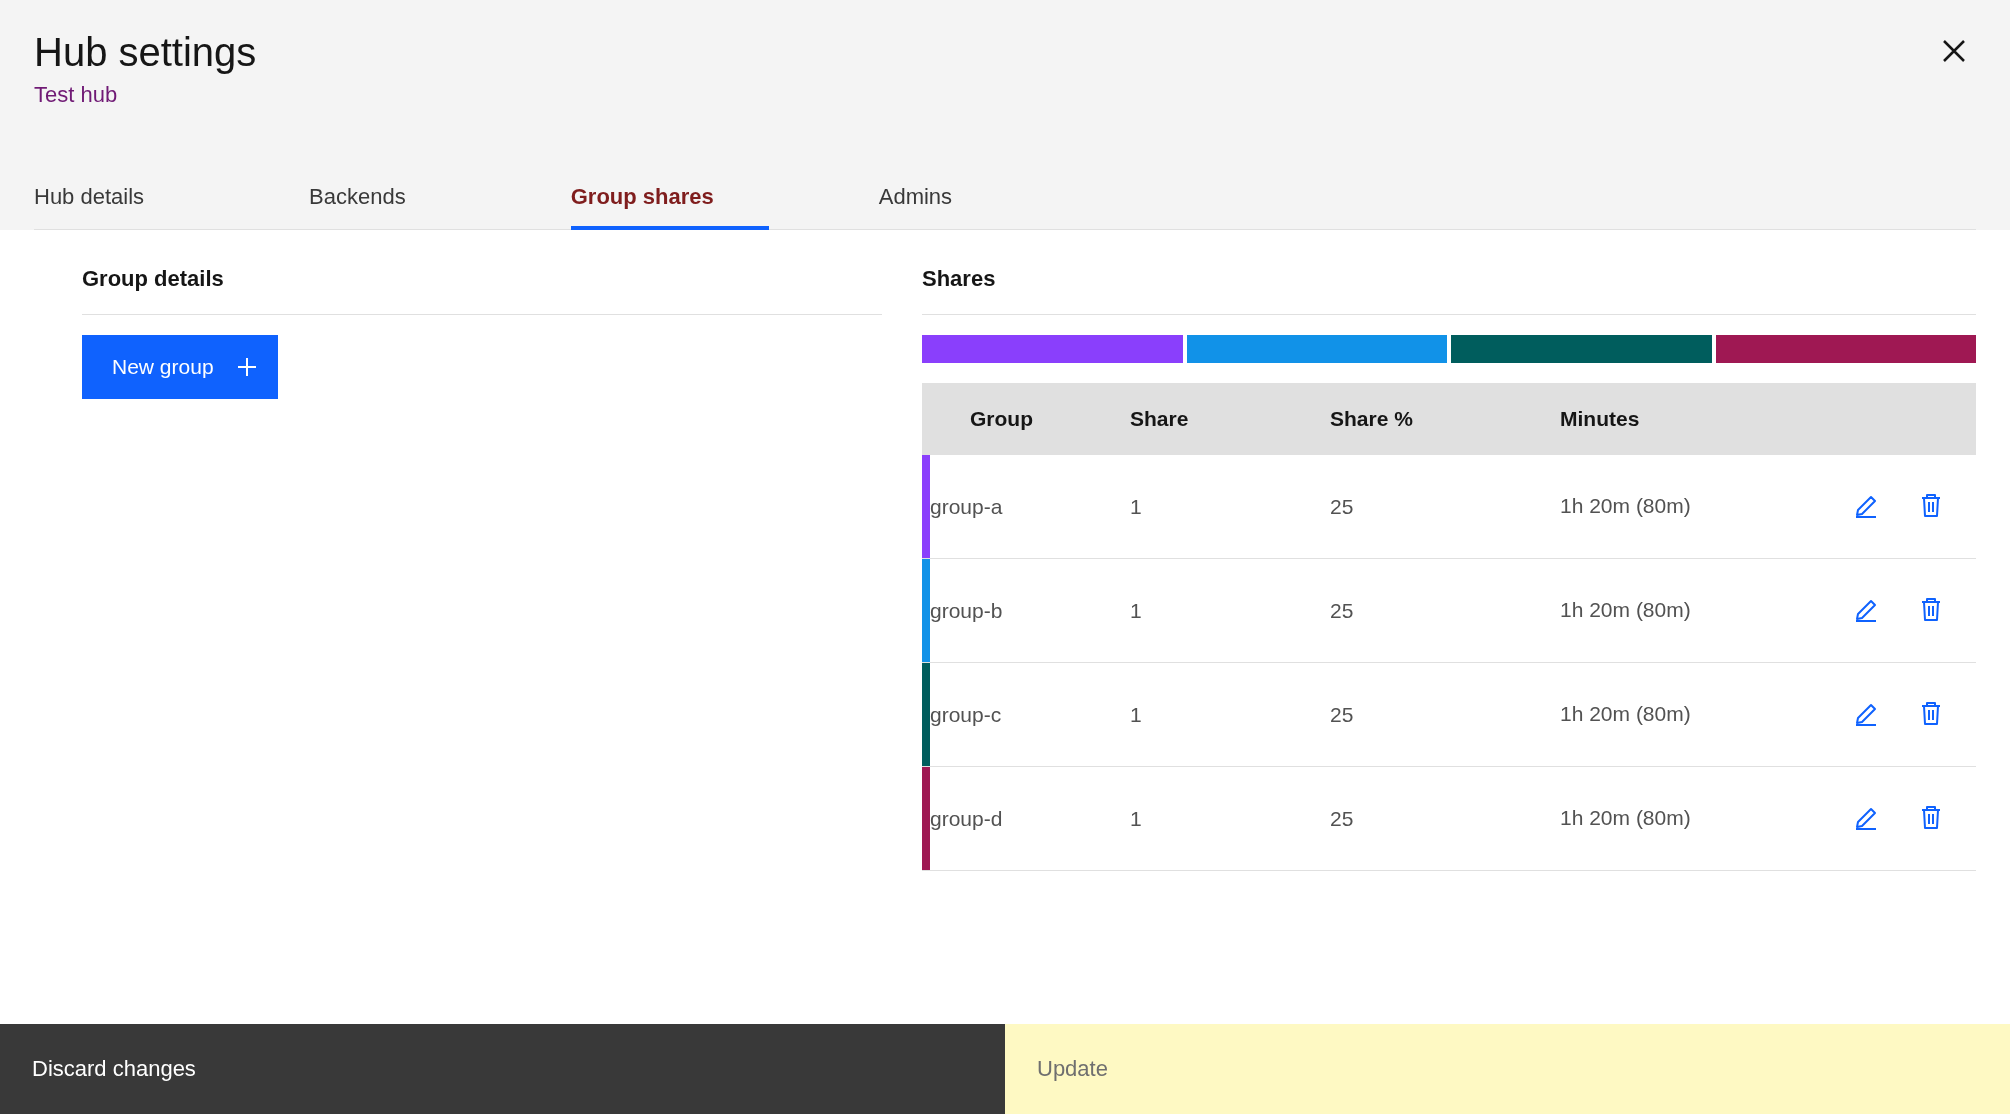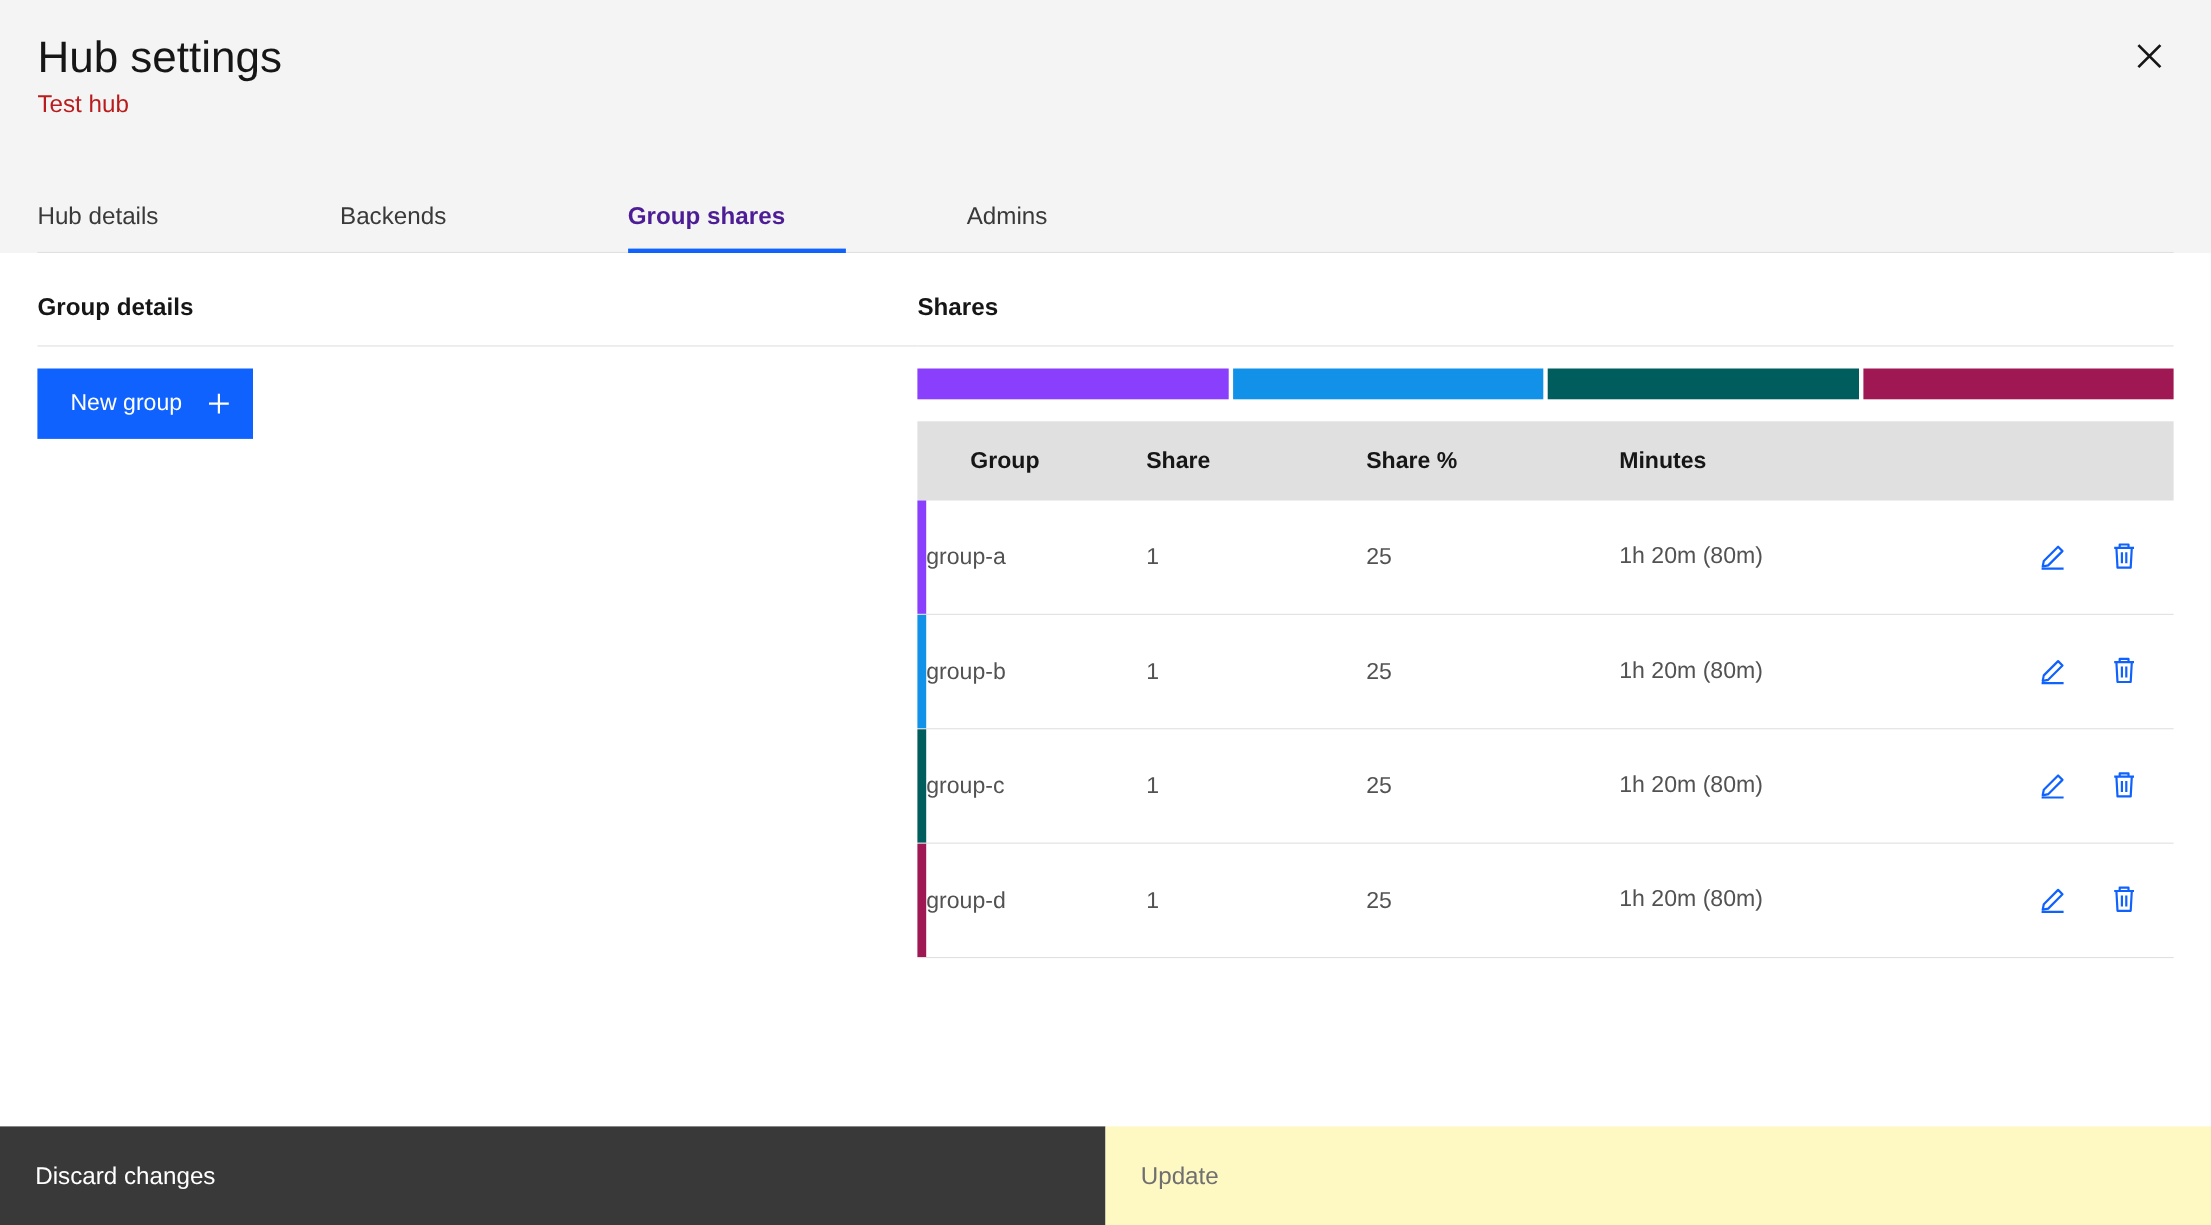--- a/index.html
+++ b/index.html
@@ -18,21 +18,21 @@
     position: relative;
   }
   .page-title {
     font-size: 40px;
     font-weight: 400;
     color: #161616;
     line-height: 1.2;
   }
   .page-subtitle {
     font-size: 22px;
-    color: #b91c1c;
+    color: #701a75;
     margin-top: 6px;
   }
   .close-btn {
     position: absolute;
     top: 36px;
     right: 40px;
     width: 32px;
     height: 32px;
     cursor: pointer;
     background: none;
@@ -47,26 +47,28 @@
     padding: 16px 55px 16px 0;
     margin-right: 110px;
     font-size: 22px;
     color: #393939;
     cursor: pointer;
     border-bottom: 3px solid transparent;
     margin-bottom: -1px;
   }
   .tab.active {
     font-weight: 600;
-    color: #4c1d95;
+    color: #7f1d1d;
     border-bottom: 4px solid #0f62fe;
   }
   .content {
     display: flex;
     padding: 36px 34px 0 34px;
+    gap: 40px;
+    margin-left: 48px;
   }
   .left-col {
     width: 800px;
   }
   .right-col {
     flex: 1;
   }
   .section-heading {
     font-size: 22px;
     font-weight: 600;

